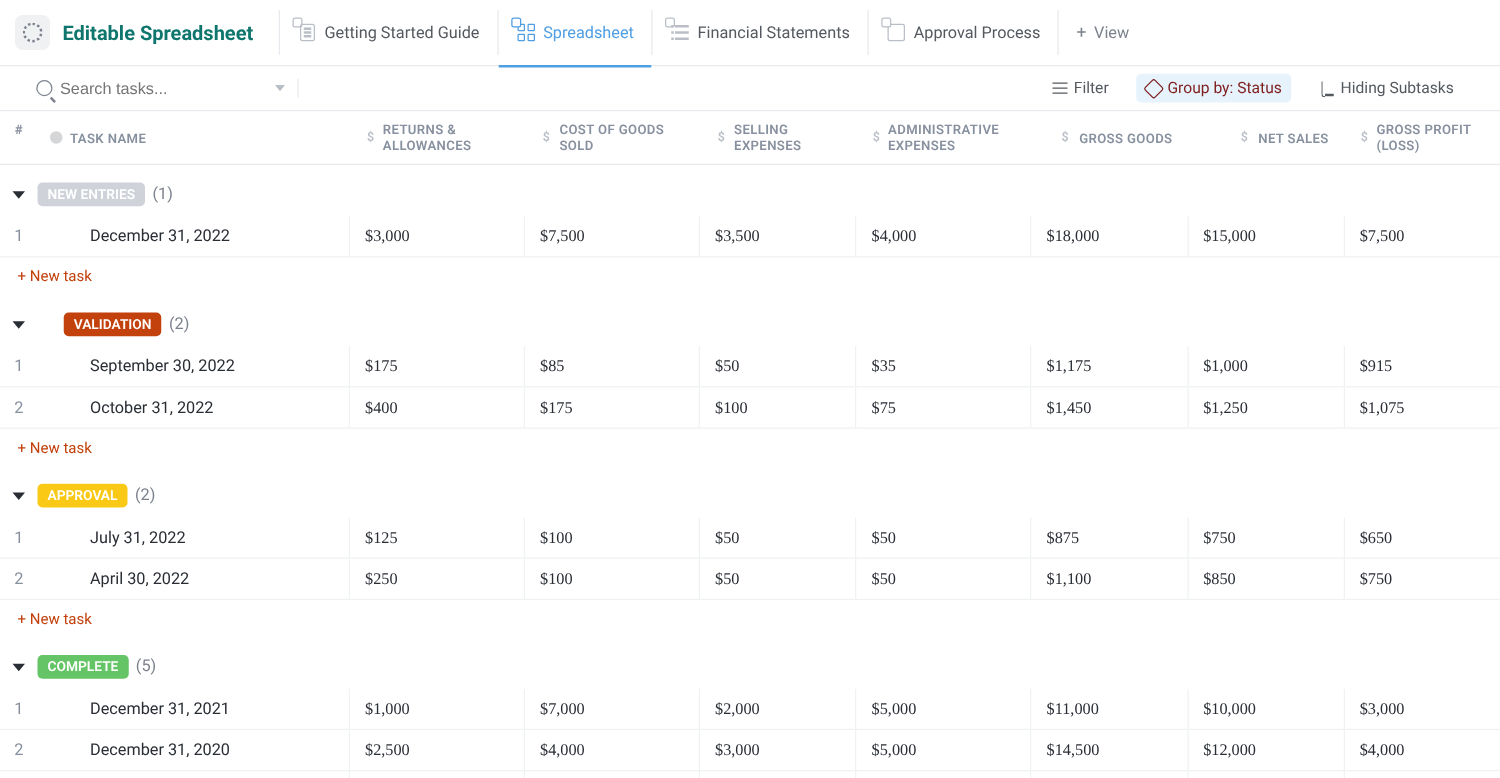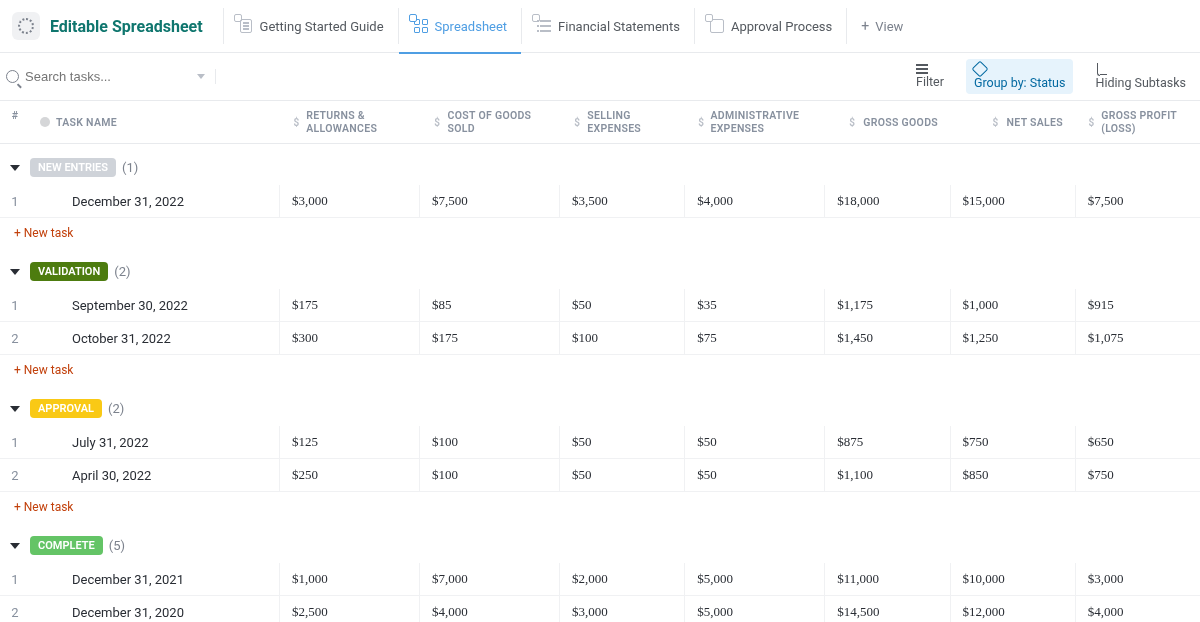--- a/index.html
+++ b/index.html
@@ -20,50 +20,50 @@
 .icon-doc::before { content: ""; position: absolute; top: 2px; left: 2px; right: 2px; height: 1.5px; background: #b9bec7; box-shadow: 0 3px 0 #b9bec7, 0 6px 0 #b9bec7; }
 .icon-grid { width: 14px; height: 14px; display: grid; grid-template-columns: 1fr 1fr; grid-template-rows: 1fr 1fr; gap: 2px; }
 .icon-grid div { border: 1.5px solid currentColor; border-radius: 1px; }
 .icon-list { width: 14px; height: 12px; position: relative; }
 .icon-list::before { content: ""; position: absolute; left: 3px; right: 0; top: 0; height: 2px; background: #b9bec7; box-shadow: 0 5px 0 #b9bec7, 0 10px 0 #b9bec7; }
 .icon-list::after { content:""; position:absolute; left:0; top:0; width:1.5px; height:2px; background:#b9bec7; box-shadow: 0 5px 0 #b9bec7, 0 10px 0 #b9bec7; }
 .icon-flow { width:14px; height:14px; border:1.5px solid #b9bec7; border-radius:2px; }
 .add-view { display: flex; align-items: center; padding: 10px 14px; color: #7c828d; font-size: 13px; cursor: pointer; border-left: 1px solid #e8eaed; }
 .plus { margin-right: 6px; font-size: 14px; }
 
-.toolbar { display: flex; align-items: center; padding: 6px 6px; border-bottom: 1px solid #e8eaed; }
+.toolbar { display: flex; align-items: center; padding: 6px 29px; border-bottom: 1px solid #e8eaed; }
 .search-wrap { position: relative; display: flex; align-items: center; border-right: 1px solid #e8eaed; padding-right: 10px; width: 210px; }
 .search-icon { width: 13px; height: 13px; border: 1.5px solid #7c828d; border-radius: 50%; position: relative; margin-right: 6px; }
 .search-icon::after { content: ""; position: absolute; bottom: -4px; right: -4px; width: 5px; height: 1.5px; background: #7c828d; transform: rotate(45deg); }
 .search-input { border: none; outline: none; font-size: 13px; width: 140px; color: #7c828d; }
 .chevron-down { margin-left: auto; width: 0; height: 0; border-left: 4px solid transparent; border-right: 4px solid transparent; border-top: 5px solid #b9bec7; }
 .toolbar-right { margin-left: auto; display: flex; align-items: center; gap: 14px; }
-.toolbar-btn { display: flex; align-items: flex-start; color: #54595f; font-size: 12.5px; cursor: pointer; padding: 4px 8px; border-radius: 4px; flex-direction: column; }
-.toolbar-btn.active { background: #e6f3fc; color: #0369a1; }
+.toolbar-btn { display: flex; align-items: center; color: #54595f; font-size: 12.5px; cursor: pointer; padding: 4px 8px; border-radius: 4px; }
+.toolbar-btn.active { background: #e6f3fc; color: #7f1d1d; }
 .filter-icon { width: 12px; height: 10px; margin-right: 5px; position: relative; }
 .filter-icon::before { content: ""; position: absolute; top: 0; left: 0; right: 0; height: 1.5px; background: currentColor; box-shadow: 0 4px 0 currentColor, 0 8px 0 currentColor; }
 .stack-icon { width: 12px; height: 12px; margin-right: 5px; border: 1.5px solid currentColor; border-radius: 2px; transform: rotate(45deg); }
 .subtask-icon { width: 12px; height: 12px; margin-right: 5px; position: relative; }
 .subtask-icon::before { content:""; position:absolute; left:2px; top:0; width:2px; height:12px; border-left:1.5px solid currentColor; border-bottom:1.5px solid currentColor; border-radius: 0 0 0 3px;}
 .subtask-icon::after { content:""; position:absolute; right:0; bottom:0; width:7px; height:1.5px; background: currentColor;}
 
 .table-header { display: flex; border-bottom: 1px solid #e8eaed; font-size: 10.5px; color: #87909e; font-weight: 600; letter-spacing: 0.3px; }
 .col-num { width: 30px; text-align: center; padding: 8px 4px; }
 .col-name { flex: 0 0 250px; display: flex; align-items: center; padding: 8px 10px; text-align: right; }
 .status-dot { width: 10px; height: 10px; border-radius: 50%; background: #d5d6d8; margin-right: 6px; }
 .col { flex: 1; display: flex; align-items: center; justify-content: flex-end; padding: 8px 12px; min-width: 100px; }
 .col-wider { min-width: 140px; }
 .col-narrow { min-width: 90px; }
 .dollar-icon { width: 12px; height: 12px; margin-right: 5px; display: inline-flex; align-items: center; justify-content: center; color: #b9bec7; font-size: 10px; }
 
 .group-header { display: flex; align-items: center; padding: 8px 10px; margin-top: 6px; }
 .collapse-icon { width: 0; height: 0; border-left: 5px solid transparent; border-right: 5px solid transparent; border-top: 6px solid #292d34; margin-right: 10px; cursor: pointer; }
 .status-badge { padding: 3px 8px; border-radius: 4px; color: #fff; font-size: 11px; font-weight: 600; margin-right: 6px; }
 .badge-new { background: #cfd3d9; }
-.badge-validation { background: #4d7c0f; }
+.badge-validation { background: #c2410c; margin-left: 21px; }
 .badge-approval { background: #f9c915; }
 .badge-complete { background: #64c466; }
 .group-count { color: #7c828d; font-size: 13px; }
 
 .row { display: flex; border-bottom: 1px solid #f0f1f3; font-size: 13px; color: #292d34; }
 .row:first-of-type { border-top: 1px solid #f0f1f3; }
 .row .col-num { color: #87909e; display:flex; align-items:center; justify-content:center;}
 .row .col-name { padding: 8px 10px 8px 42px; display:flex; align-items:center; border-right: 1px solid #f0f1f3;}
 .row .col { border-right: 1px solid #f0f1f3; justify-content: flex-start; padding: 8px 12px; font-family: Liberation Serif, serif; }
 .row .col:last-child { border-right: none; }
@@ -207,21 +207,21 @@
       <div class="col col-wider">$85</div>
       <div class="col">$50</div>
       <div class="col col-wider">$35</div>
       <div class="col col-narrow">$1,175</div>
       <div class="col col-narrow">$1,000</div>
       <div class="col">$915</div>
     </div>
     <div class="row">
       <div class="col-num">2</div>
       <div class="col-name">October 31, 2022</div>
-      <div class="col col-wider">$300</div>
+      <div class="col col-wider">$400</div>
       <div class="col col-wider">$175</div>
       <div class="col">$100</div>
       <div class="col col-wider">$75</div>
       <div class="col col-narrow">$1,450</div>
       <div class="col col-narrow">$1,250</div>
       <div class="col">$1,075</div>
     </div>
     <div class="new-task">+ New task</div>
     <div class="group-header">
       <span class="collapse-icon"></span>

